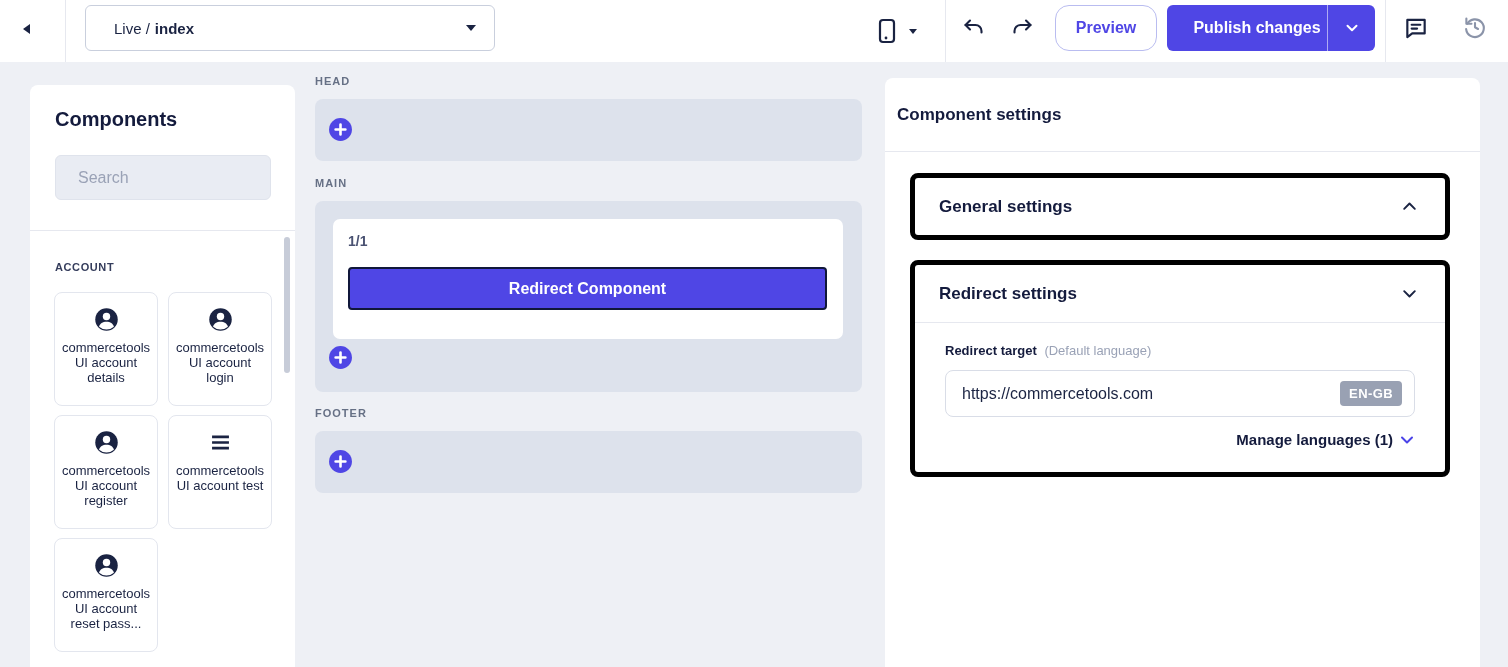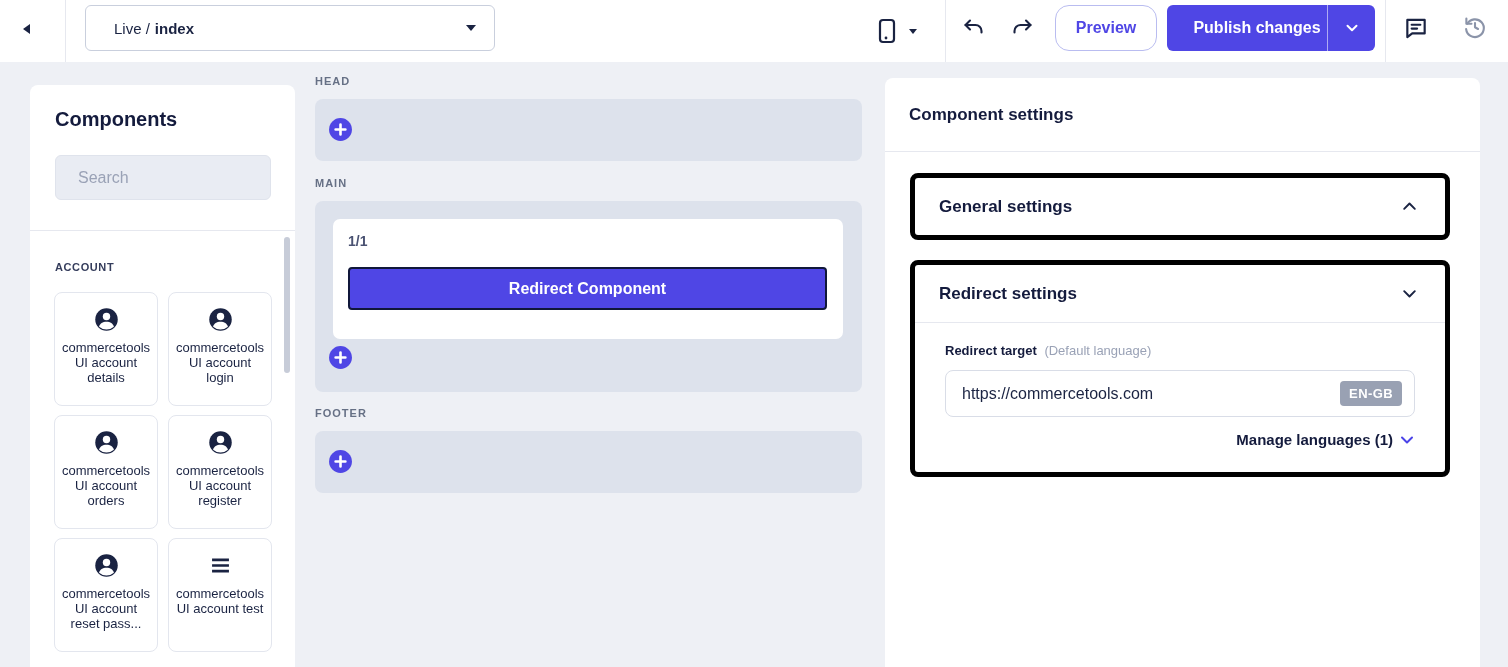--- a/index.html
+++ b/index.html
@@ -99,21 +99,21 @@
     background:#4f46e5; border:2px solid #10173a; border-radius:4px;
     color:#fff; font-size:16px; font-weight:bold;
   }
   .blk-main .plus-btn { margin:6px 0 0 13px; }
 
   
   .settings-panel {
     position:absolute; left:885px; top:78px; width:595px; height:589px;
     background:#fff; border-radius:8px 8px 0 0;
   }
-  .settings-title { font-size:17px; font-weight:800; color:#141b3d; margin:27px 0 0 24px; }
+  .settings-title { font-size:17px; font-weight:800; color:#141b3d; margin:27px 0 0 12px; }
   .settings-divider { margin-top:26px; height:1px; background:#e6e8ef; border:none; }
   .accordion {
     margin:0 30px 0 25px; border:5px solid #000000; border-radius:8px; background:#fff;
   }
   .acc-general { margin-top:21px; }
   .acc-redirect { margin-top:20px; }
   .acc-header {
     height:57px; display:flex; align-items:center; justify-content:space-between;
     padding:0 27px 0 24px; cursor:pointer; width:100%;
   }
@@ -239,43 +239,35 @@
         <path d="M12 14.1c-3.3 0-6 1.8-6.6 4.3a10 10 0 0 0 13.2 0c-.6-2.5-3.3-4.3-6.6-4.3z" fill="#fff"></path>
       </svg>
       <span class="label">commercetools UI account login</span>
     </div>
     <div class="comp-card">
       <svg width="27" height="27" viewBox="0 0 24 24">
         <circle cx="12" cy="12" r="10" fill="#1a2342"></circle>
         <circle cx="12" cy="9.3" r="3.3" fill="#fff"></circle>
         <path d="M12 14.1c-3.3 0-6 1.8-6.6 4.3a10 10 0 0 0 13.2 0c-.6-2.5-3.3-4.3-6.6-4.3z" fill="#fff"></path>
       </svg>
-      <span class="label">commercetools UI account orders</span>
+      <span class="label">commercetools UI account register</span>
+    </div>
+    <div class="comp-card">
+      <svg width="27" height="27" viewBox="0 0 24 24" fill="none">
+        <path d="M4.5 7h15M4.5 12h15M4.5 17h15" stroke="#1a2342" stroke-width="2.3"></path>
+      </svg>
+      <span class="label">commercetools UI account test</span>
     </div>
     <div class="comp-card">
       <svg width="27" height="27" viewBox="0 0 24 24">
         <circle cx="12" cy="12" r="10" fill="#1a2342"></circle>
         <circle cx="12" cy="9.3" r="3.3" fill="#fff"></circle>
         <path d="M12 14.1c-3.3 0-6 1.8-6.6 4.3a10 10 0 0 0 13.2 0c-.6-2.5-3.3-4.3-6.6-4.3z" fill="#fff"></path>
       </svg>
-      <span class="label">commercetools UI account register</span>
-    </div>
-    <div class="comp-card">
-      <svg width="27" height="27" viewBox="0 0 24 24">
-        <circle cx="12" cy="12" r="10" fill="#1a2342"></circle>
-        <circle cx="12" cy="9.3" r="3.3" fill="#fff"></circle>
-        <path d="M12 14.1c-3.3 0-6 1.8-6.6 4.3a10 10 0 0 0 13.2 0c-.6-2.5-3.3-4.3-6.6-4.3z" fill="#fff"></path>
-      </svg>
       <span class="label">commercetools UI account reset pass...</span>
-    </div>
-    <div class="comp-card">
-      <svg width="27" height="27" viewBox="0 0 24 24" fill="none">
-        <path d="M4.5 7h15M4.5 12h15M4.5 17h15" stroke="#1a2342" stroke-width="2.3"></path>
-      </svg>
-      <span class="label">commercetools UI account test</span>
     </div>
   </div>
 
   <div class="sb-scrollthumb"></div>
 </aside>
 
 <main>
   <div class="canvas-label lbl-head">HEAD</div>
   <div class="canvas-block blk-head">
     <button class="plus-btn">

